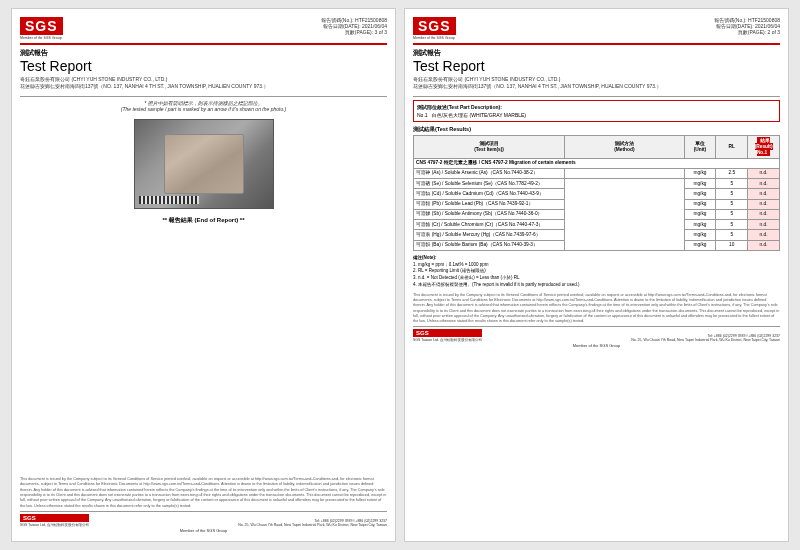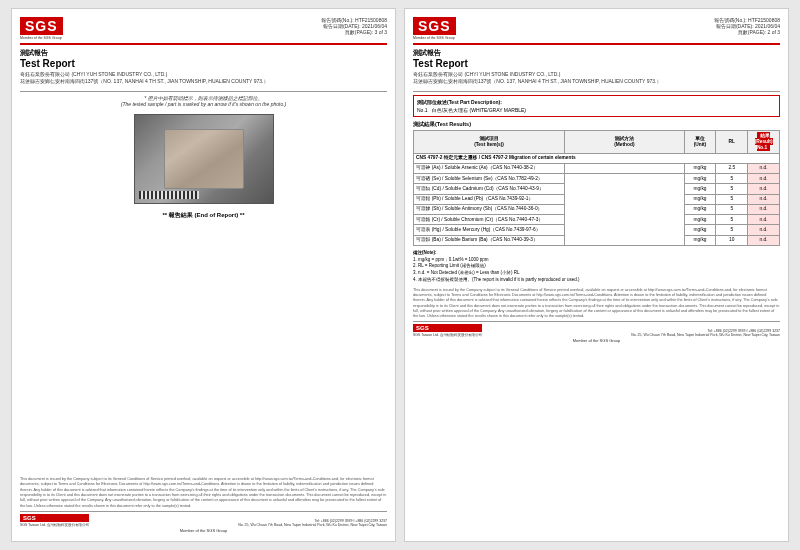--- a/index.html
+++ b/index.html
@@ -63,22 +63,22 @@
     }
     .report-title-section {
       margin-bottom: 3px;
     }
     .report-title-cn {
       font-size: 7px;
       font-weight: bold;
       color: #000;
     }
     .report-title-en {
-      font-size: 10px;
-      font-weight: bold;
+      font-size: 14px;
+      font-weight: normal;
       color: #000;
     }
     .company-info {
       font-size: 5px;
       color: #333;
       margin-top: 2px;
       line-height: 1.4;
     }
     .divider {
       border: none;

